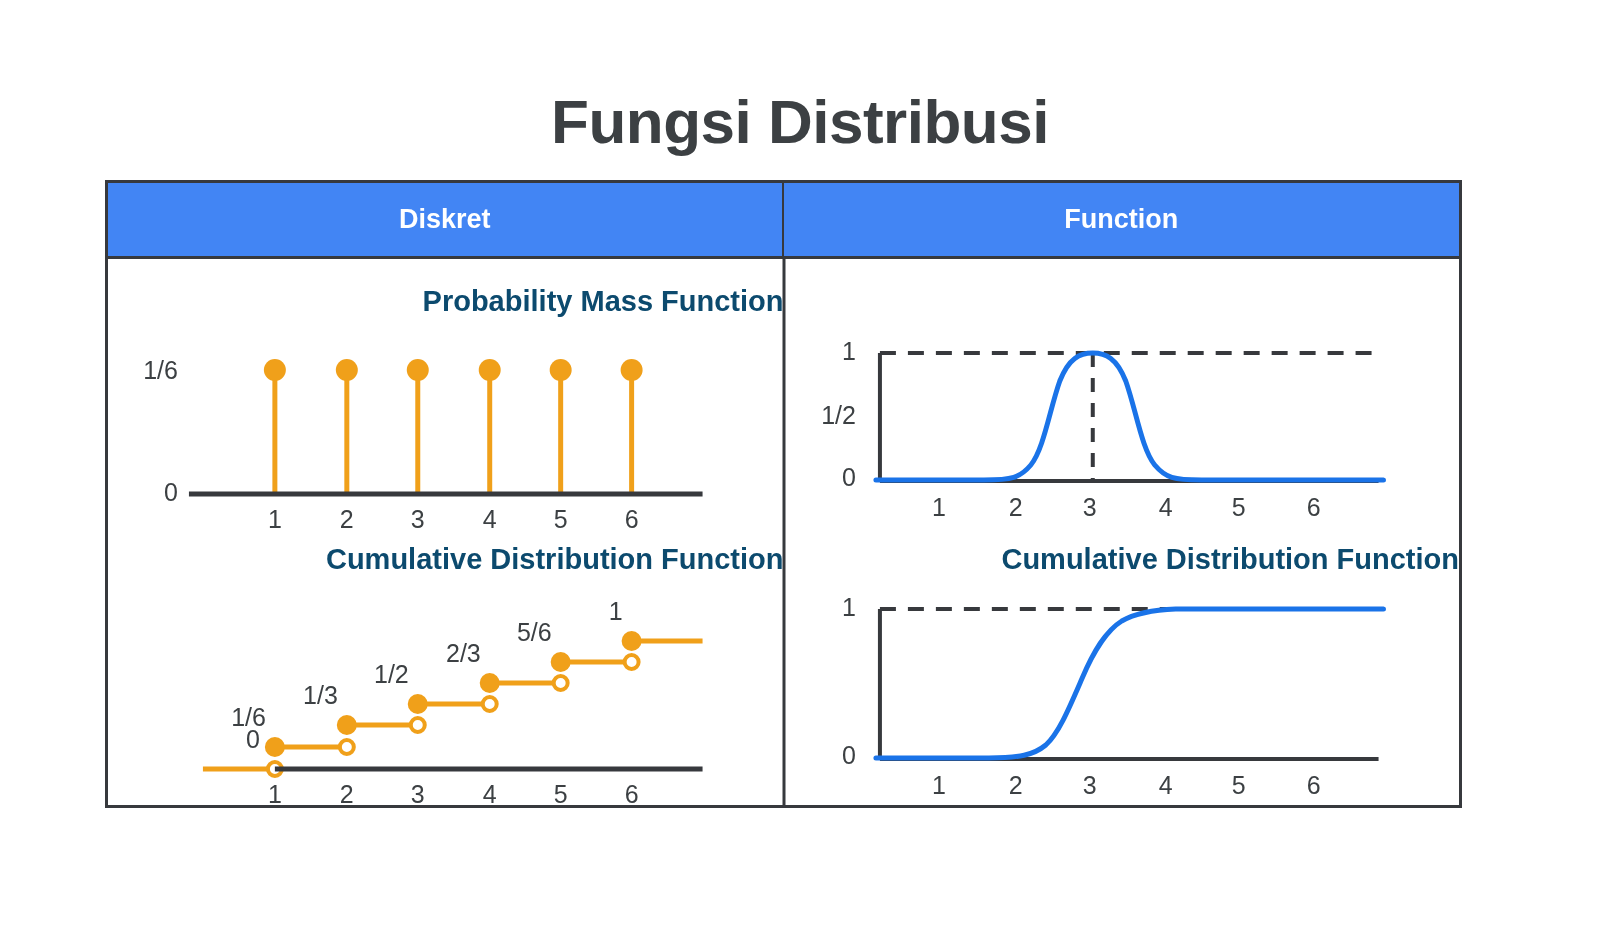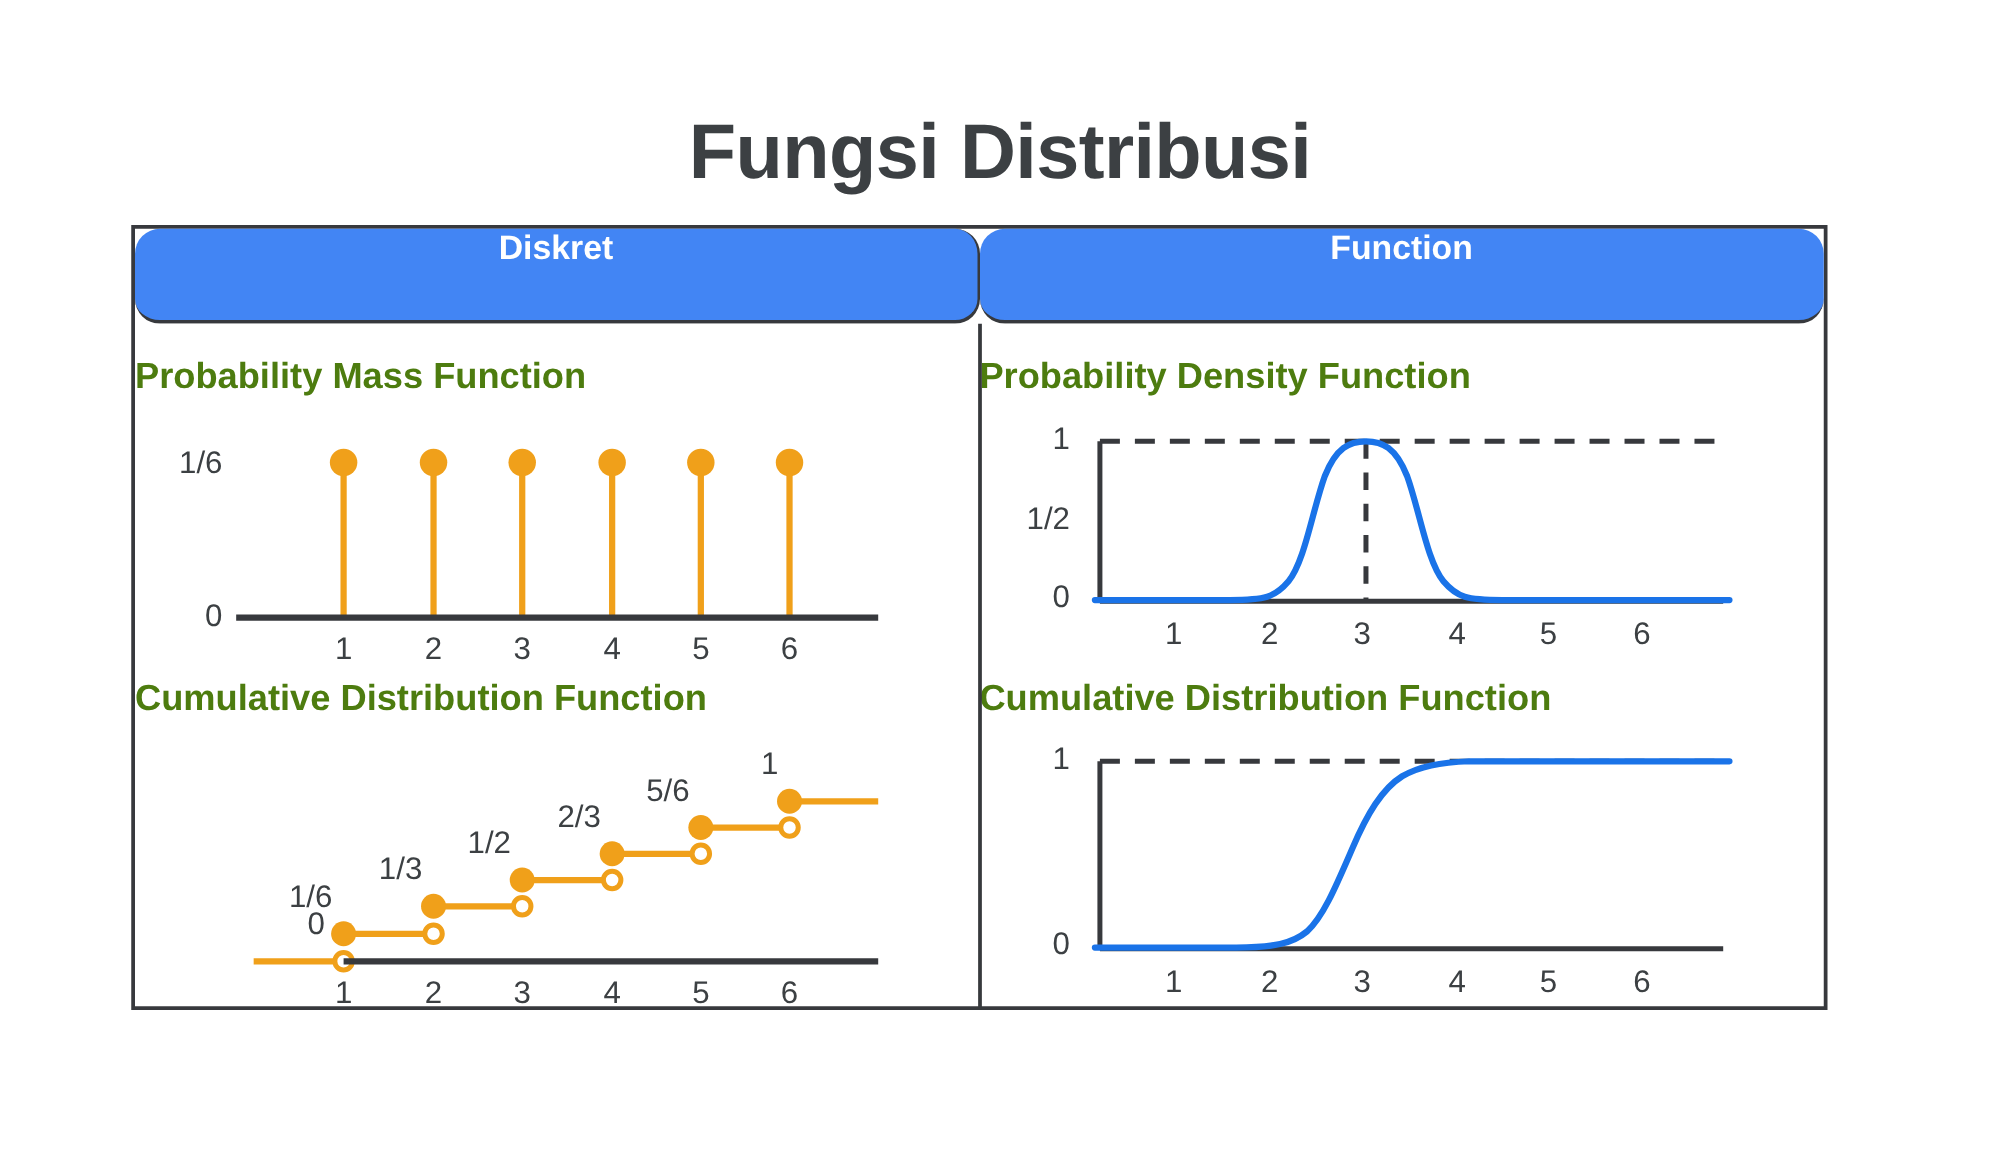--- a/index.html
+++ b/index.html
@@ -47,24 +47,24 @@
     height: 76px;
     display: flex;
   }
   .header-cell {
     flex: 1 1 50%;
     background: #4285f4;
     color: #ffffff;
     font-size: 27px;
     font-weight: bold;
     display: flex;
+    align-items: center;
     justify-content: center;
     box-sizing: border-box;
     border-bottom: 3px solid #37393d;
-    border-radius: 20px;
   }
   .header-cell.left {
     border-right: 2px solid #37393d;
   }
   .col-divider {
     position: absolute;
     left: 50%;
     top: 76px;
     width: 3px;
     height: 549px;
@@ -80,24 +80,24 @@
     display: flex;
   }
   .body-cell {
     flex: 1 1 50%;
     position: relative;
     box-sizing: border-box;
   }
   .chart-title {
     position: absolute;
     width: 100%;
-    text-align: left;
+    text-align: right;
     font-size: 29px;
     font-weight: bold;
-    color: #4d7c0f;
+    color: #0c4a6e;
   }
   .chart-title.pmf   { top: 26px; }
   .chart-title.cdf-d { top: 284px; }
   .chart-title.pdf   { top: 26px; }
   .chart-title.cdf-c { top: 284px; }
   .plot {
     position: absolute;
     left: 0;
     top: 0;
     width: 100%;
@@ -215,21 +215,20 @@
           <text class="axis-label" x="239" y="537" text-anchor="middle">2</text>
           <text class="axis-label" x="310" y="537" text-anchor="middle">3</text>
           <text class="axis-label" x="382" y="537" text-anchor="middle">4</text>
           <text class="axis-label" x="453" y="537" text-anchor="middle">5</text>
           <text class="axis-label" x="524" y="537" text-anchor="middle">6</text>
         </svg>
       </div>
 
       <div class="body-cell">
 
-        <div class="chart-title pdf">Probability Density Function</div>
 
         <svg class="plot" viewBox="0 0 676 549" preserveAspectRatio="none">
 
           <text class="axis-label" x="72" y="94" text-anchor="end">1</text>
           <text class="axis-label" x="72" y="158" text-anchor="end">1/2</text>
           <text class="axis-label" x="72" y="220" text-anchor="end">0</text>
 
           <line x1="96" y1="94" x2="96" y2="222" stroke="#37393d" stroke-width="4"></line>
 
           <line x1="96" y1="94" x2="595" y2="94" stroke="#37393d" stroke-width="4" stroke-dasharray="16 12"></line>

